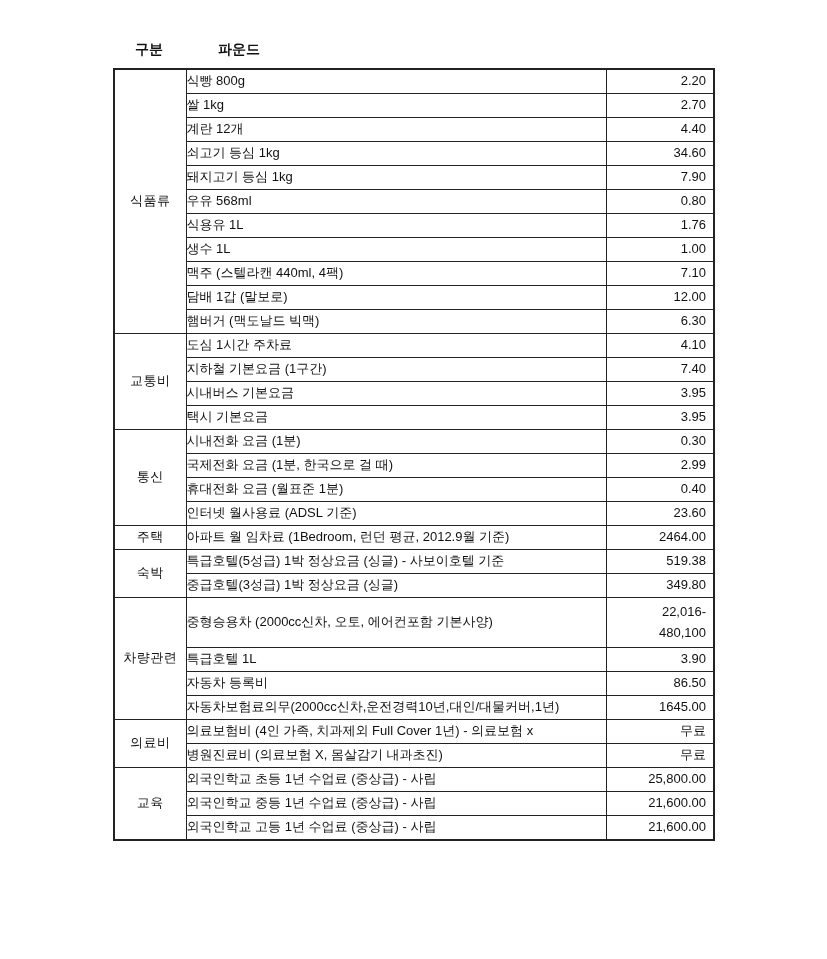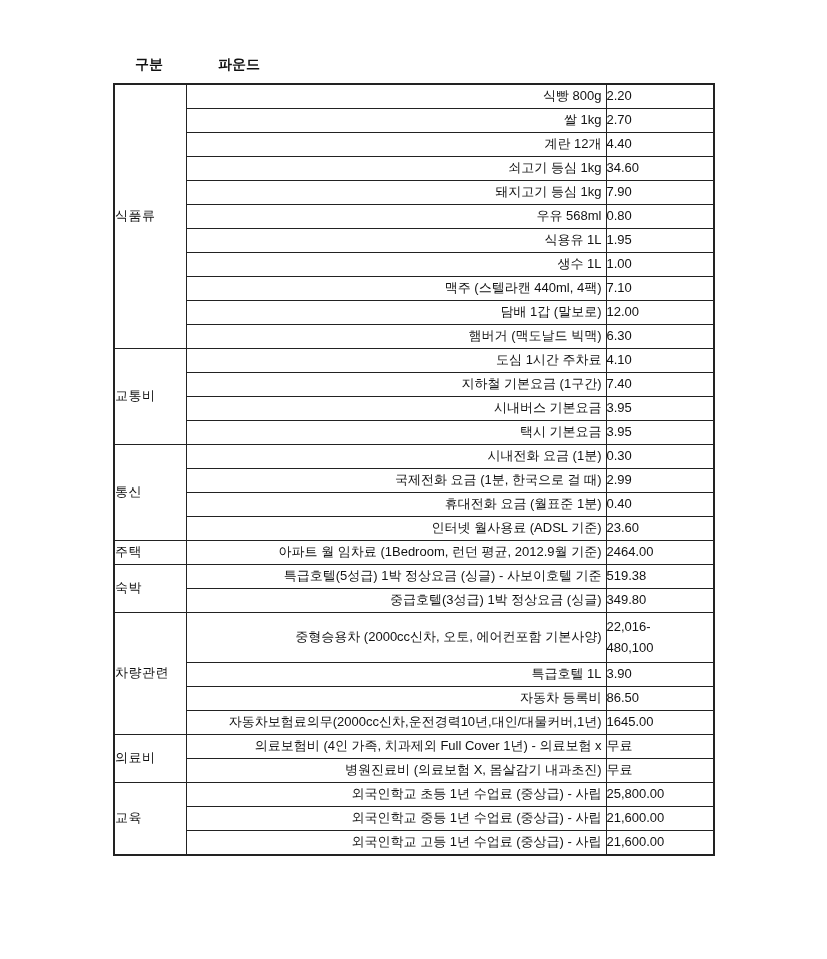--- a/index.html
+++ b/index.html
@@ -10,21 +10,20 @@
     background: #ffffff;
     font-family: "Liberation Sans", "DejaVu Sans", sans-serif;
     color: #111111;
     overflow: hidden;
   }
   .table-wrap {
     position: absolute;
     left: 113px;
     top: 41px;
     width: 600px;
-    margin-top: 15px;
   }
   .header-row {
     display: flex;
     align-items: flex-start;
     height: 27px;
     font-weight: bold;
     font-size: 14px;
     color: #111111;
   }
   .h { text-align: center; }
@@ -40,30 +39,31 @@
   }
   .price-table td {
     border: 1px solid #222222;
     font-size: 13px;
     height: 23px;
     padding: 0;
     vertical-align: middle;
     line-height: 1.3;
   }
   td.cat {
+    text-align: center;
+    letter-spacing: 0.5px;
+  }
+  td.item {
     text-align: left;
-    letter-spacing: 0.5px;
-  }
-  td.item {
+    padding-left: 0;
+    padding-right: 4px;
+  }
+  td.price {
     text-align: right;
-    padding-left: 8px;
-    padding-right: 4px;
-  }
-  td.price {
-    text-align: left;
+    padding-right: 7px;
     white-space: pre-line;
   }
   td.price.multi {
     padding-top: 3px;
     padding-bottom: 3px;
     line-height: 1.65;
   }
 </style>
 </head>
 <body>
@@ -104,21 +104,21 @@
         <tr>
           <td class="item">돼지고기 등심 1kg</td>
           <td class="price">7.90</td>
         </tr>
         <tr>
           <td class="item">우유 568ml</td>
           <td class="price">0.80</td>
         </tr>
         <tr>
           <td class="item">식용유 1L</td>
-          <td class="price">1.95</td>
+          <td class="price">1.76</td>
         </tr>
         <tr>
           <td class="item">생수 1L</td>
           <td class="price">1.00</td>
         </tr>
         <tr>
           <td class="item">맥주 (스텔라캔 440ml, 4팩)</td>
           <td class="price">7.10</td>
         </tr>
         <tr>

